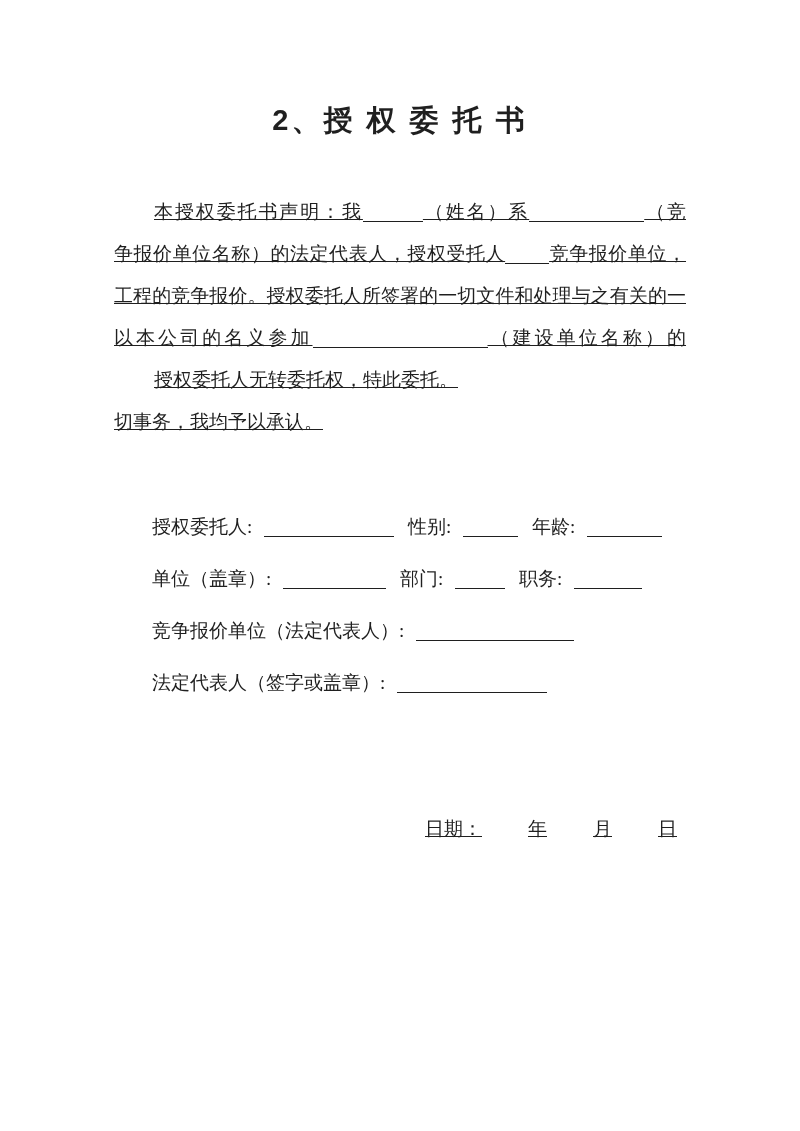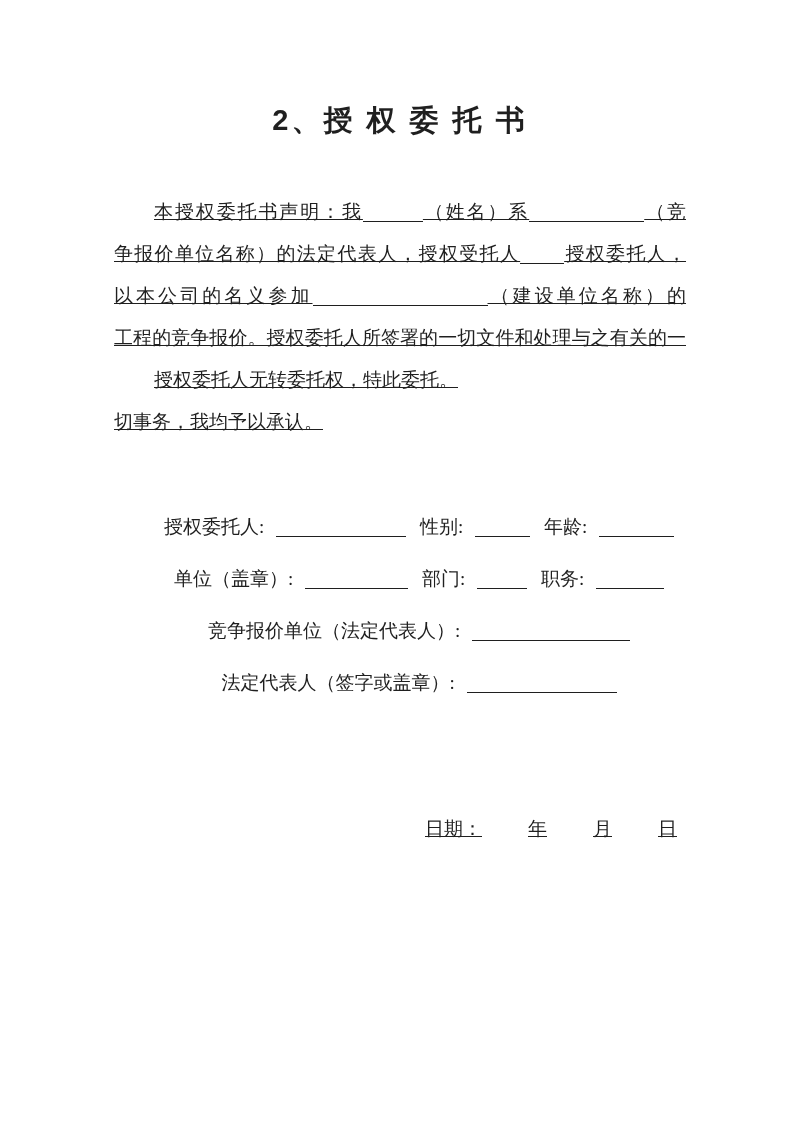--- a/index.html
+++ b/index.html
@@ -22,42 +22,41 @@
   .line { white-space:nowrap; }
   .jline { white-space:normal; text-align:justify; text-align-last:justify; }
   .indent { padding-left:40px; }
   .blank {
     display:inline-block; height:5px; vertical-align:-4px;
     border-bottom:1px solid var(--ink);
   }
   .form-block {
     width:572px; margin:58px auto 0;
     font-size:19px;
-    text-align:center;
   }
   .form-row { line-height:52px; padding-left:38px; white-space:nowrap; }
   .form-row .blank { margin-left:7px; margin-right:14px; }
   .form-row .blank:last-child { margin-right:0; }
   .dateline {
     margin:105px 0 0 425px; font-size:19px; line-height:30px; white-space:nowrap;text-decoration:underline;
   }
   .date-unit { margin-left:46px; }
 </style>
 </head>
 <body>
 
 <div class="page">
 
   <h1 class="title">2、授 权 委 托 书</h1>
 
   <div class="body-block">
     <div class="line jline indent"><span>本授权委托书声明：我</span><span class="blank" style="width: 60px;"></span><span>（姓名）系</span><span class="blank" style="width: 115px;"></span><span>（竞</span></div>
-    <div class="line jline"><span>争报价单位名称）的法定代表人，授权受托人</span><span class="blank" style="width: 44px;"></span><span>授权委托人，</span></div>
+    <div class="line jline"><span>争报价单位名称）的法定代表人，授权受托人</span><span class="blank" style="width: 44px;"></span><span>竞争报价单位，</span></div>
+    <div class="line jline"><span>工程的竞争报价。授权委托人所签署的一切文件和处理与之有关的一</span></div>
     <div class="line jline"><span>以本公司的名义参加</span><span class="blank" style="width: 175px;"></span><span>（建设单位名称）的</span></div>
-    <div class="line jline"><span>工程的竞争报价。授权委托人所签署的一切文件和处理与之有关的一</span></div>
     <div class="line indent"><span>授权委托人无转委托权，特此委托。</span></div>
     <div class="line"><span>切事务，我均予以承认。</span></div>
   </div>
 
   <div class="form-block">
     <div class="form-row"><span>授权委托人: </span><span class="blank" style="width: 130px;"></span><span>性别: </span><span class="blank" style="width: 55px;"></span><span>年龄: </span><span class="blank" style="width: 75px;"></span></div>
     <div class="form-row"><span>单位（盖章）: </span><span class="blank" style="width: 103px;"></span><span>部门: </span><span class="blank" style="width: 50px;"></span><span>职务: </span><span class="blank" style="width: 68px;"></span></div>
     <div class="form-row"><span>竞争报价单位（法定代表人）: </span><span class="blank" style="width: 158px;"></span></div>
     <div class="form-row"><span>法定代表人（签字或盖章）: </span><span class="blank" style="width: 150px;"></span></div>
   </div>

